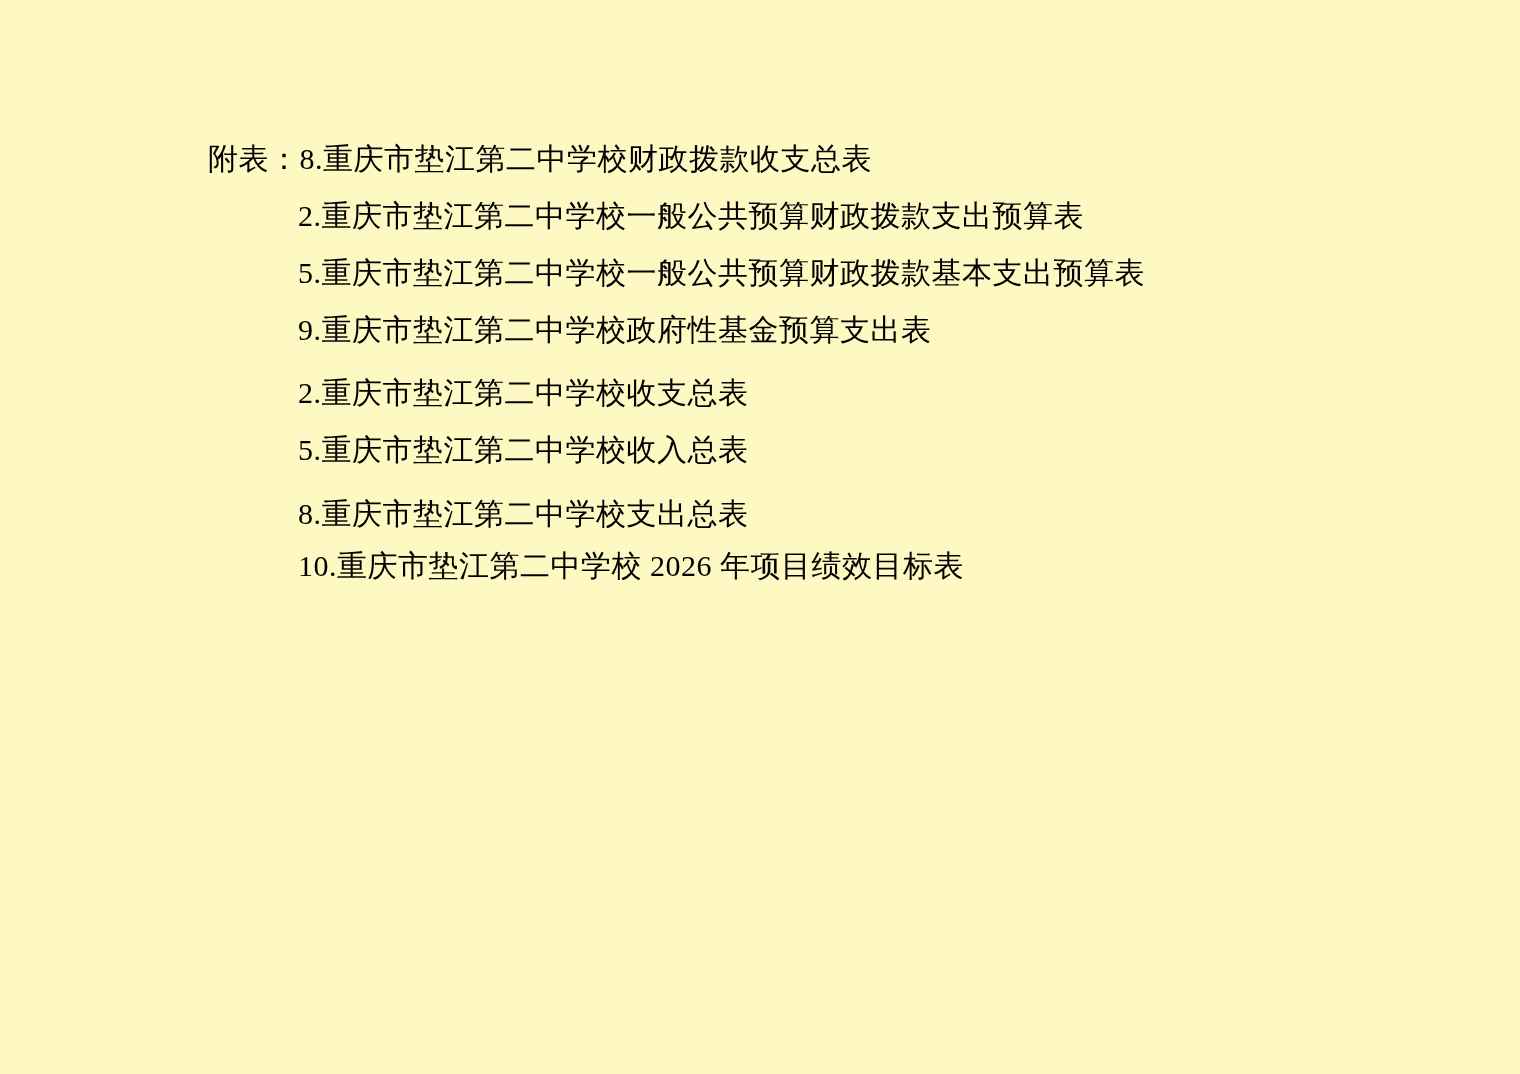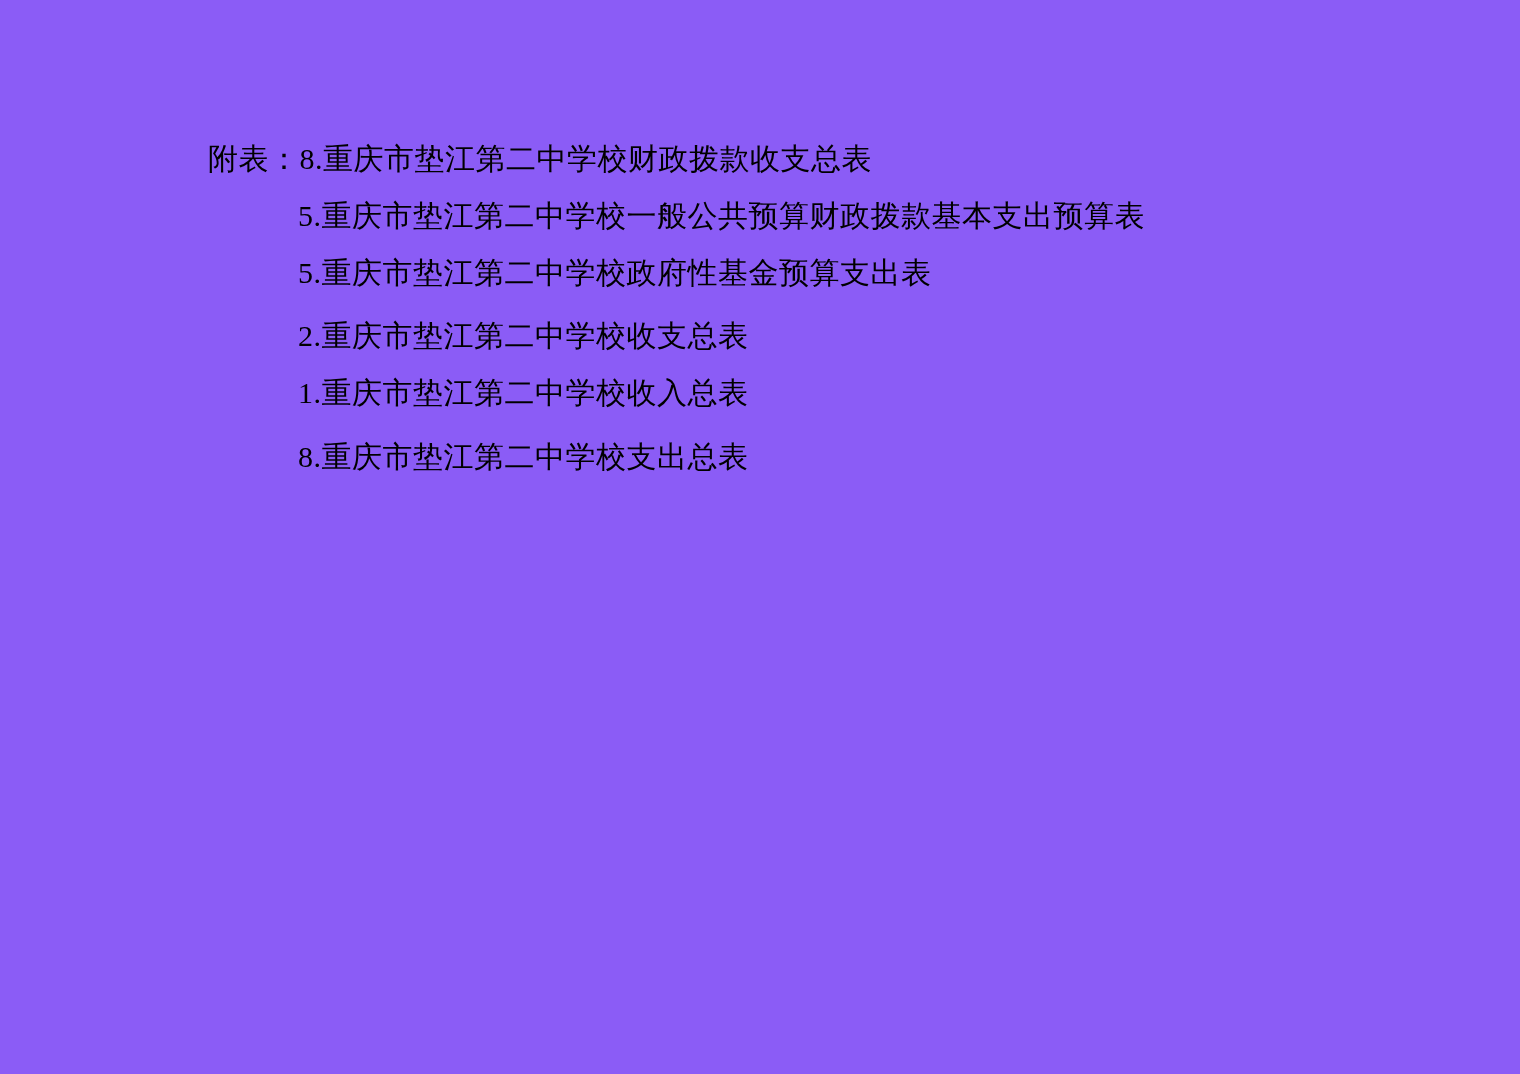--- a/index.html
+++ b/index.html
@@ -4,21 +4,21 @@
 <style>
   html, body {
     margin: 0;
     padding: 0;
     background: #ffffff;
   }
   .page {
     position: relative;
     width: 1520px;
     height: 1074px;
-    background: #8b5cf6;
+    background: #fef9c3;
     overflow: hidden;
     font-family: "Liberation Serif", "DejaVu Serif", serif;
     color: #000000;
     text-align: center;
   }
   .content {
     padding-top: 131px;
     padding-left: 208px;
     font-size: 30px;
   }
@@ -42,38 +42,44 @@
 </head>
 <body>
 
 <div class="page">
   <div class="content">
 
     <div class="row">
       <span class="label">附表：</span><span>8.重庆市垫江第二中学校财政拨款收支总表</span>
     </div>
 
+    <div class="row indent">
+      <span>2.重庆市垫江第二中学校一般公共预算财政拨款支出预算表</span>
+    </div>
 
     <div class="row indent">
       <span>5.重庆市垫江第二中学校一般公共预算财政拨款基本支出预算表</span>
     </div>
 
 
     <div class="row indent">
-      <span>5.重庆市垫江第二中学校政府性基金预算支出表</span>
+      <span>9.重庆市垫江第二中学校政府性基金预算支出表</span>
     </div>
 
     <div class="row indent gap-sm">
       <span>2.重庆市垫江第二中学校收支总表</span>
     </div>
 
     <div class="row indent">
-      <span>1.重庆市垫江第二中学校收入总表</span>
+      <span>5.重庆市垫江第二中学校收入总表</span>
     </div>
 
     <div class="row indent gap-md">
       <span>8.重庆市垫江第二中学校支出总表</span>
     </div>
 
 
+    <div class="row indent pull-up">
+      <span>10.重庆市垫江第二中学校 2026 年项目绩效目标表</span>
+    </div>
 
   </div>
 </div>
 
 </body></html>

